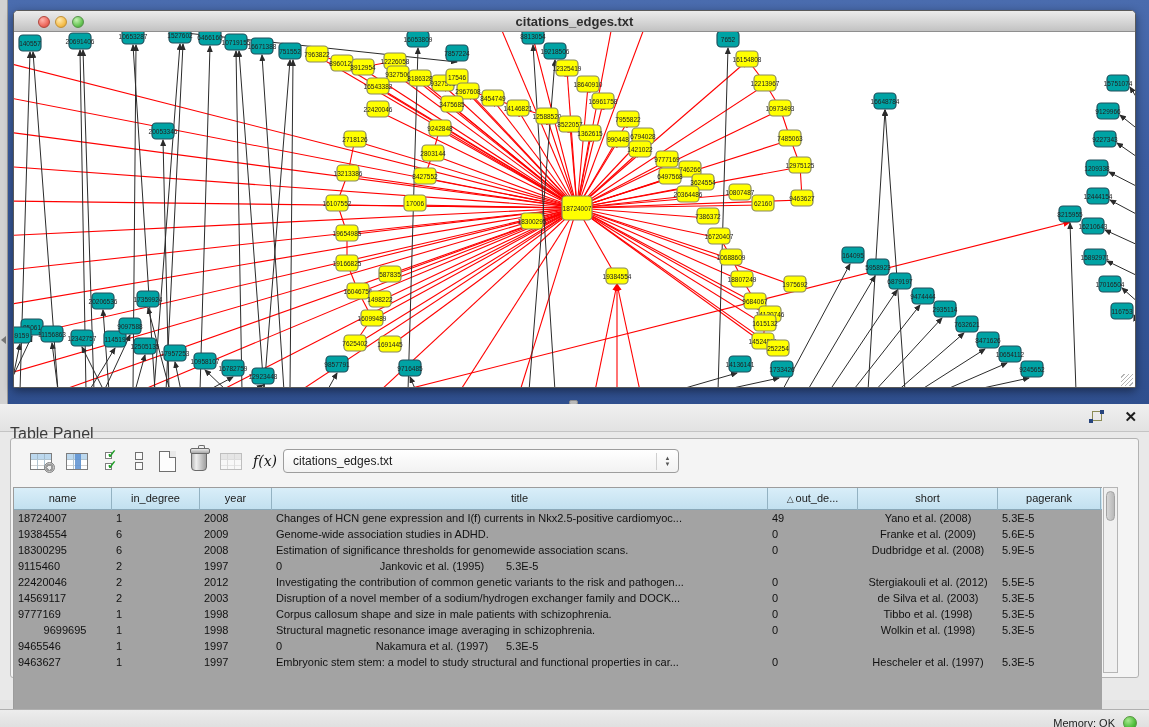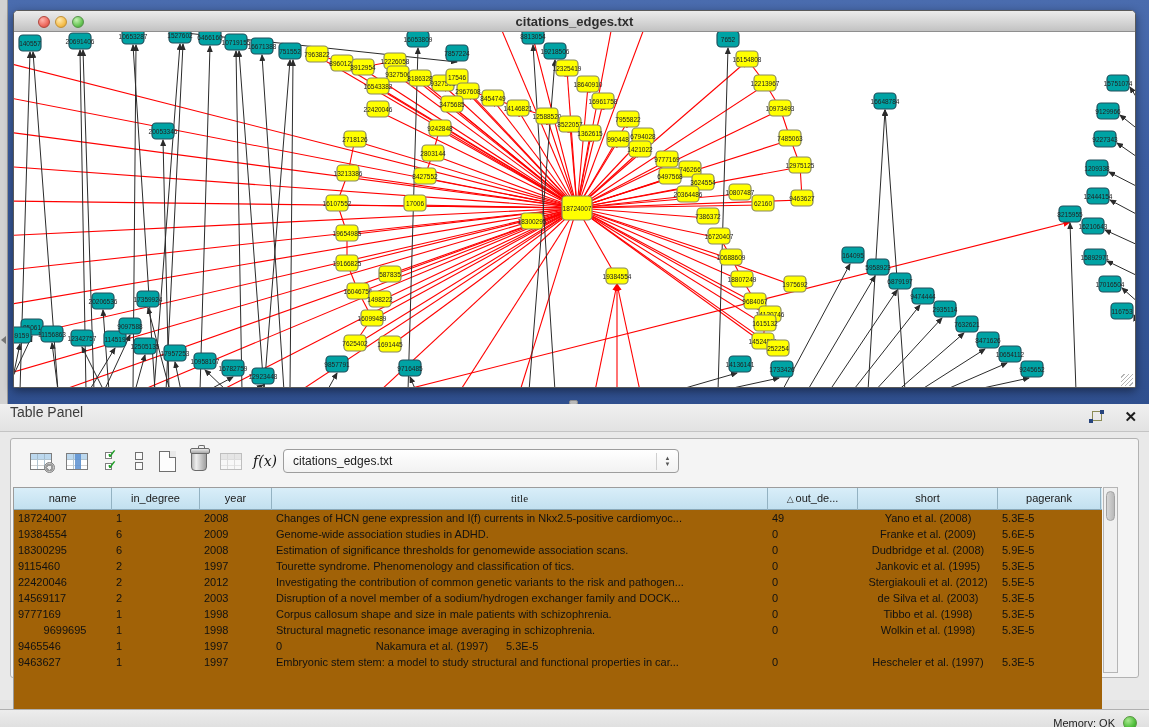--- a/index.html
+++ b/index.html
@@ -23,39 +23,39 @@
   #canvas { position:relative; width:100%; height:356px; background:#fff; overflow:hidden; }
   #graph-svg { position:absolute; left:0; top:0; }
   #canvas-grip { position:absolute; right:2px; bottom:2px; width:12px; height:12px;
     background:repeating-linear-gradient(135deg, transparent 0 2px, #b5b5b5 2px 3px); }
   .node-label { font-size:6.5px; fill:#222; text-anchor:middle; font-family:"Liberation Sans",sans-serif; }
   #splitter-handle { position:absolute; left:569px; top:400px; width:9px; height:5px; background:#b9b9b9; border:1px solid #8d8d8d; border-radius:2px; }
 
   
   #table-panel { position:absolute; left:0; top:404px; width:1149px; height:296px; background:#e9e9e9; }
   #tp-titlebar { position:relative; height:28px; background:linear-gradient(180deg,#f0f0f0,#e2e2e2); border-bottom:1px solid #c4c4c4; }
-  #tp-titlebar .tp-title { position:absolute; left:10px; top:0; font-size:14px; color:#3c3c3c; }
+  #tp-titlebar .tp-title { position:absolute; left:10px; top:21px; font-size:16px; color:#3c3c3c; }
   #tp-float { position:absolute; right:44px; top:6px; width:16px; height:16px; }
   #tp-float .sq1 { position:absolute; left:3px; top:1px; width:10px; height:10px; border:1px solid #8b8b55; background:transparent; }
   #tp-float .sq2 { position:absolute; left:0px; top:9px; width:4px; height:4px; background:#27447c; }
   #tp-float .sq3 { position:absolute; left:11px; top:0px; width:4px; height:4px; background:#27447c; }
   #tp-close { position:absolute; right:12px; top:4px; font-size:15px; font-weight:bold; color:#1d1d1d; cursor:default; }
 
   #tp-inner { position:absolute; left:10px; top:34px; width:1129px; height:240px; background:#f4f4f4;
     border:1px solid #b2b2b2; border-radius:3px; }
   #tp-toolbar { position:absolute; left:0; top:0; width:100%; height:44px; }
   .tb-icon { position:absolute; top:8px; width:28px; height:28px; display:flex; align-items:center; justify-content:center; }
   #dd { position:absolute; left:272px; top:10px; width:396px; height:24px; background:linear-gradient(180deg,#ffffff,#f2f2f2);
     border:1px solid #9d9d9d; border-radius:4px; font-size:12px; color:#1c1c1c; }
   #dd .dd-text { position:absolute; left:9px; top:4px; }
   #dd .dd-arrows { position:absolute; right:4px; top:1px; width:13px; height:20px; color:#555;
     font-size:6px; line-height:6px; text-align:center; padding-top:4px; }
   #dd .dd-sep { position:absolute; right:21px; top:3px; width:1px; height:17px; background:#cfcfcf; }
 
-  #tbl { position:absolute; left:2px; top:48px; width:1089px; height:234px; background:#a16207; border:1px solid #9c9c9c; border-right:none; }
+  #tbl { position:absolute; left:2px; top:48px; width:1089px; height:234px; background:#a3a3a3; border:1px solid #9c9c9c; border-right:none; }
   #tbl-head { display:flex; height:22px; background:linear-gradient(180deg,#d9eef9,#c2e0ef); border-bottom:1px solid #8aa8b8; }
   .th { height:22px; border-right:1px solid #93b2c2; font-size:11px; color:#1a1a1a; text-align:center; line-height:21px;
     overflow:hidden; white-space:nowrap; }
   .sort-tri { font-size:9px; color:#333; margin-right:2px; }
   #tbl-body { position:relative; }
   .tr { display:flex; height:16px; }
   .td { font-size:11px; color:#111; line-height:16px; white-space:nowrap; overflow:hidden; padding-left:4px; }
   .td.center { text-align:center; padding-left:0; }
   #tbl-vscroll { position:absolute; left:1092px; top:48px; width:15px; height:186px; background:#f0f0f0; border:1px solid #b5b5b5; }
   #tbl-vscroll .thumb { position:absolute; left:2px; top:3px; width:9px; height:30px; background:linear-gradient(90deg,#d6d6d6,#b9b9b9); border:1px solid #a2a2a2; border-radius:5px; }
@@ -839,21 +839,21 @@
           <span class="dd-sep"></span>
           <span class="dd-arrows">▲<br>▼</span>
         </div>
       </div>
 
       <div id="tbl">
         <div id="tbl-head">
             <div class="th" style="width: 98px;">name</div>
             <div class="th" style="width: 88px;">in_degree</div>
             <div class="th" style="width: 72px;">year</div>
-            <div class="th" style="width: 496px; font-family: Liberation Serif, serif;">title</div>
+            <div class="th" style="width: 496px;">title</div>
             <div class="th" style="width: 90px;"><span class="sort-tri">△</span>out_de...</div>
             <div class="th" style="width: 140px;">short</div>
             <div class="th" style="width: 103px;">pagerank</div>
           </div>
         <div id="tbl-body">
             <div class="tr">
               <div class="td" style="width: 98px;">18724007</div>
               <div class="td" style="width: 88px;">1</div>
               <div class="td" style="width: 72px;">2008</div>
               <div class="td" style="width: 496px;">Changes of HCN gene expression and I(f) currents in Nkx2.5-positive cardiomyoc...</div>
@@ -876,21 +876,20 @@
               <div class="td" style="width: 72px;">2008</div>
               <div class="td" style="width: 496px;">Estimation of significance thresholds for genomewide association scans.</div>
               <div class="td" style="width: 90px;">0</div>
               <div class="td center" style="width: 140px;">Dudbridge et al. (2008)</div>
               <div class="td" style="width: 103px;">5.9E-5</div>
             </div>
             <div class="tr">
               <div class="td" style="width: 98px;">9115460</div>
               <div class="td" style="width: 88px;">2</div>
               <div class="td" style="width: 72px;">1997</div>
-              <div class="td" style="width: 496px;">Tourette syndrome. Phenomenology and classification of tics.</div>
               <div class="td" style="width: 90px;">0</div>
               <div class="td center" style="width: 140px;">Jankovic et al. (1995)</div>
               <div class="td" style="width: 103px;">5.3E-5</div>
             </div>
             <div class="tr">
               <div class="td" style="width: 98px;">22420046</div>
               <div class="td" style="width: 88px;">2</div>
               <div class="td" style="width: 72px;">2012</div>
               <div class="td" style="width: 496px;">Investigating the contribution of common genetic variants to the risk and pathogen...</div>
               <div class="td" style="width: 90px;">0</div>

